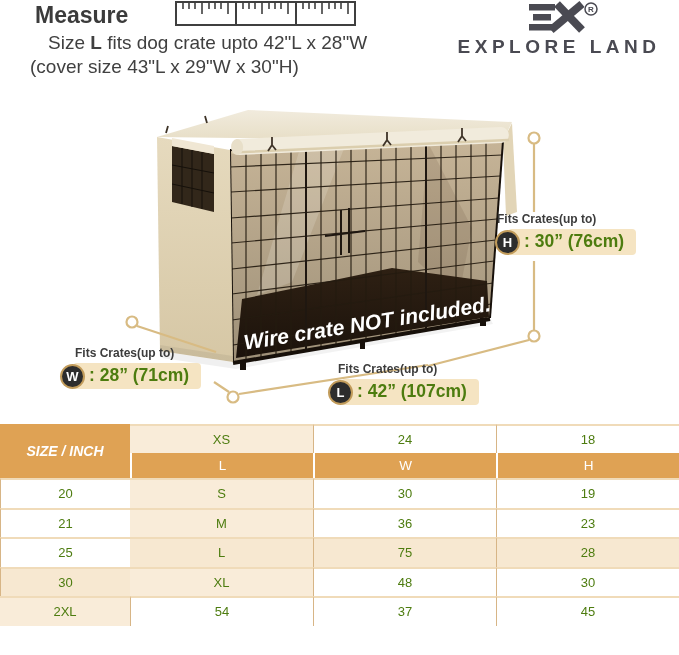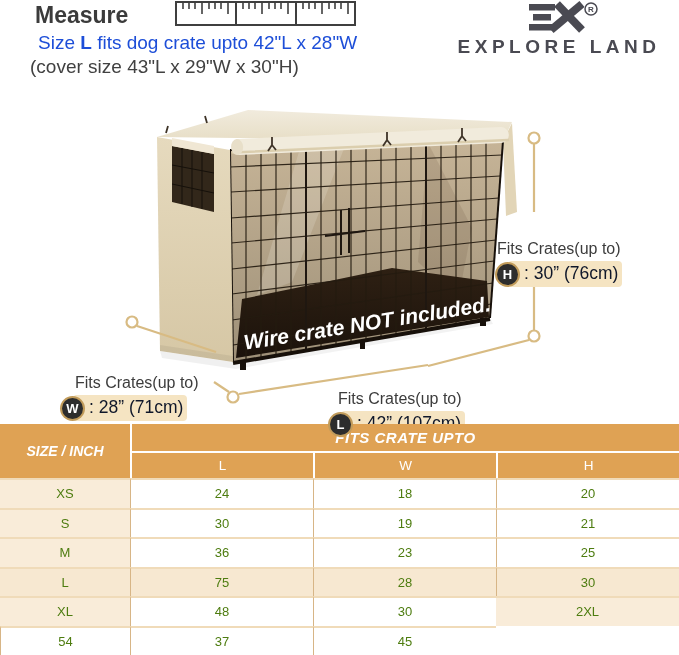--- a/index.html
+++ b/index.html
@@ -2,33 +2,33 @@
 <html><head>
 <meta charset="utf-8">
 <style>
   html,body{margin:0;padding:0;background:#fff;}
   .page{position:relative;width:679px;height:655px;background:#fff;overflow:hidden;
         font-family:"Liberation Sans",sans-serif;}
   .abs{position:absolute;}
 
   
   .measure-title{left:35px;top:2px;font-size:23px;font-weight:bold;color:#3b3b3b;}
-  .size-line{left:38px;top:32px;font-size:19px;color:#1d4ed8;}
+  .size-line{left:48px;top:32px;font-size:19px;color:#404040;}
   .size-line b{font-weight:bold;}
   .cover-line{left:30px;top:56px;font-size:19px;color:#414141;}
 
   
   .ann{position:absolute;}
-  .ann-label{font-size:16px;font-weight:400;color:#3c3c3c;margin-top:28px;}
+  .ann-label{font-size:12px;font-weight:700;color:#3c3c3c;}
   .ann-row{display:flex;align-items:center;margin-top:3px;}
   .badge{width:21px;height:21px;border-radius:50%;background:#2d2d2d;color:#fff;
          font-weight:bold;font-size:13px;display:flex;align-items:center;justify-content:center;
          box-shadow:0 0 0 2px #c29c5b;position:relative;z-index:2;flex:0 0 auto;}
-  .ann-value{background:#F5E4C2;border-radius:4px;font-weight:normal;font-size:17.5px;color:#0f172a;
-             padding:2px 4px 3px 16px;margin-left:-10px;white-space:nowrap;}
+  .ann-value{background:#F5E4C2;border-radius:4px;font-weight:bold;font-size:17.5px;color:#4d7c0f;
+             padding:2px 12px 3px 16px;margin-left:-10px;white-space:nowrap;}
 
   
   .size-table{left:0;top:424px;width:679px;height:231px;display:grid;
               grid-template-columns:130px 183px 183px 1fr;
               grid-template-rows:29px 25px repeat(6,1fr);}
   .c{display:flex;align-items:center;justify-content:center;font-size:13px;color:#4d7c0f;}
   .hcell{background:#DFA254;color:#fff;}
   .corner{grid-row:1/3;grid-column:1;font-style:italic;font-weight:bold;font-size:14px;}
   .group{grid-row:1;grid-column:2/5;font-style:italic;font-weight:bold;font-size:15px;
          border-left:2px solid #fff;border-bottom:2px solid #fff;letter-spacing:.5px;}
@@ -245,21 +245,20 @@
   <div class="ann" style="left:330px;top:362px">
     <div class="ann-label" style="margin-left:8px">Fits Crates(up to)</div>
     <div class="ann-row">
       <span class="badge">L</span>
       <span class="ann-value">: 42” (107cm)</span>
     </div>
   </div>
 
   <div class="abs size-table">
     <div class="c hcell corner">SIZE / INCH</div>
-    <div class="c hcell group">FITS CRATE UPTO</div>
     <div class="c hcell sub">L</div>
     <div class="c hcell sub">W</div>
     <div class="c hcell sub">H</div>
 
     <div class="c bodyc sizec">XS</div>
     <div class="c bodyc vline">24</div>
     <div class="c bodyc vline">18</div>
     <div class="c bodyc vline">20</div>
 
     <div class="c bodyc sizec">S</div>

